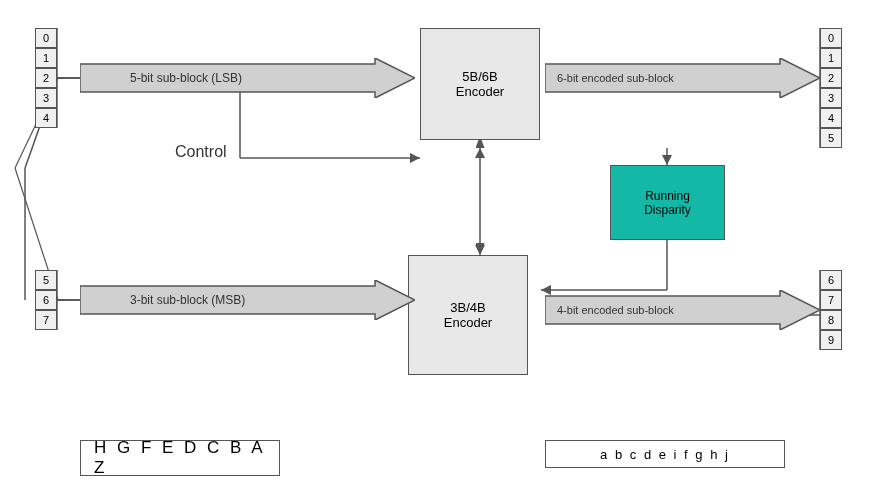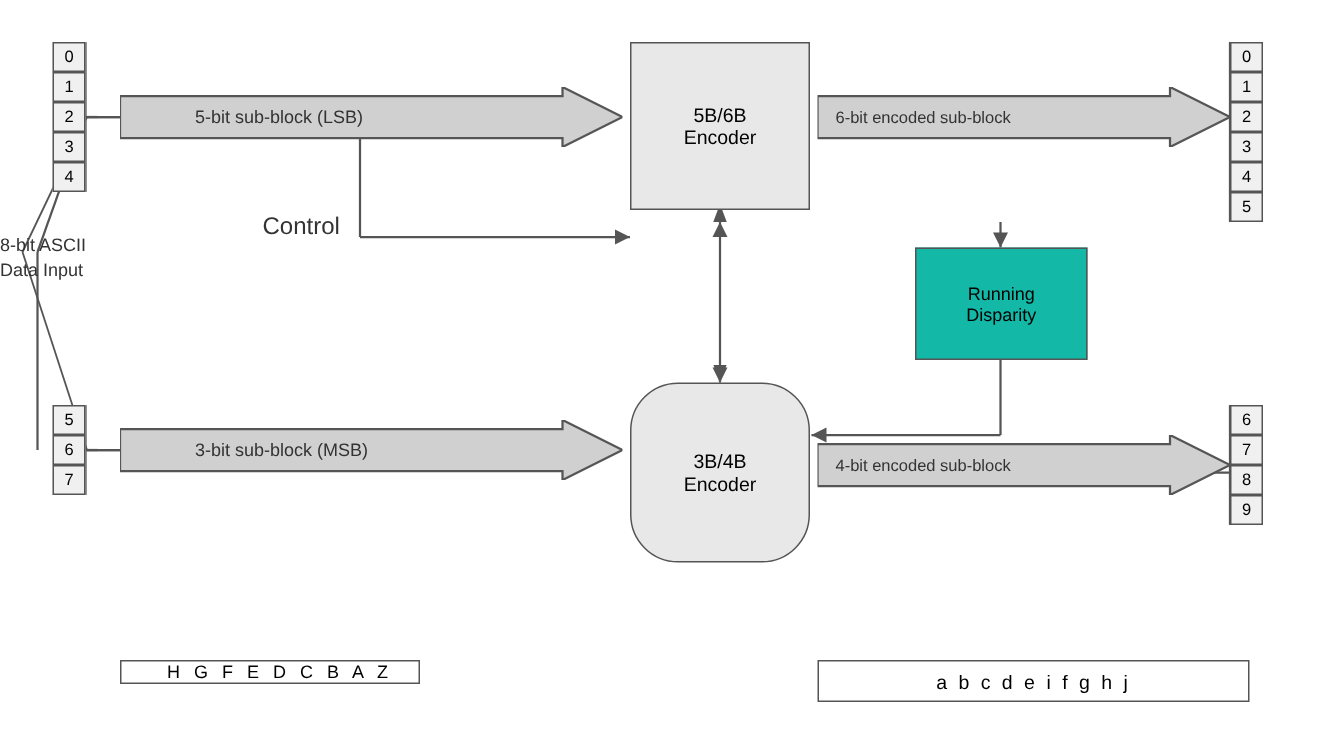--- a/index.html
+++ b/index.html
@@ -169,21 +169,21 @@
 
   <div class="bit-box-right" style="left:820px;top:270px;">6</div>
   <div class="bit-box-right" style="left:820px;top:290px;">7</div>
   <div class="bit-box-right" style="left:820px;top:310px;">8</div>
   <div class="bit-box-right" style="left:820px;top:330px;">9</div>
 
   <div class="encoder-box" style="left:420px;top:28px;width:120px;height:112px;">
     <span>5B/6B<br>Encoder</span>
   </div>
 
-  <div class="encoder-box" style="left:420px;top:255px;width:120px;height:120px;border-radius:32px;">
+  <div class="encoder-box" style="left:408px;top:255px;width:120px;height:120px;">
     <span>3B/4B<br>Encoder</span>
   </div>
 
   <div class="rd-box" style="left:610px;top:165px;width:115px;height:75px;">
     <span>Running<br>Disparity</span>
   </div>
 
   <svg style="position:absolute;left:80px;top:58px;" width="335" height="40" xmlns="http://www.w3.org/2000/svg">
     <polygon points="0,6 295,6 295,0 335,20 295,40 295,34 0,34" fill="#d0d0d0" stroke="#555" stroke-width="1.5"></polygon>
     <text x="50" y="24" font-size="12" fill="#333" font-family="Arial">5-bit sub-block (LSB)</text>
@@ -197,29 +197,26 @@
   <svg style="position:absolute;left:545px;top:58px;" width="275" height="40" xmlns="http://www.w3.org/2000/svg">
     <polygon points="0,6 235,6 235,0 275,20 235,40 235,34 0,34" fill="#d0d0d0" stroke="#555" stroke-width="1.5"></polygon>
     <text x="12" y="24" font-size="11" fill="#333" font-family="Arial">6-bit encoded sub-block</text>
   </svg>
 
   <svg style="position:absolute;left:545px;top:290px;" width="275" height="40" xmlns="http://www.w3.org/2000/svg">
     <polygon points="0,6 235,6 235,0 275,20 235,40 235,34 0,34" fill="#d0d0d0" stroke="#555" stroke-width="1.5"></polygon>
     <text x="12" y="24" font-size="11" fill="#333" font-family="Arial">4-bit encoded sub-block</text>
   </svg>
 
-  <div class="text-label" style="left:0px;top:155px;font-size:12px;line-height:1.4;">
-    8-bit ASCII<br>Data Input
-  </div>
 
   <div class="text-label" style="left:175px;top:143px;">
     Control
   </div>
 
-  <div class="label-box" style="left:80px;top:440px;width:200px;height:16px;letter-spacing:3px;font-size:12px;padding-left:13px;">
+  <div class="label-box" style="left:80px;top:440px;width:200px;height:36px;letter-spacing:3px;font-size:17px;padding-left:13px;">
     H G F E D C B A Z
   </div>
 
-  <div class="label-box" style="left:545px;top:440px;width:288px;height:28px;letter-spacing:2px;font-size:13px;">
+  <div class="label-box" style="left:545px;top:440px;width:240px;height:28px;letter-spacing:2px;font-size:13px;">
     a b c d e i f g h j
   </div>
 
 </div>
 
 </body></html>

